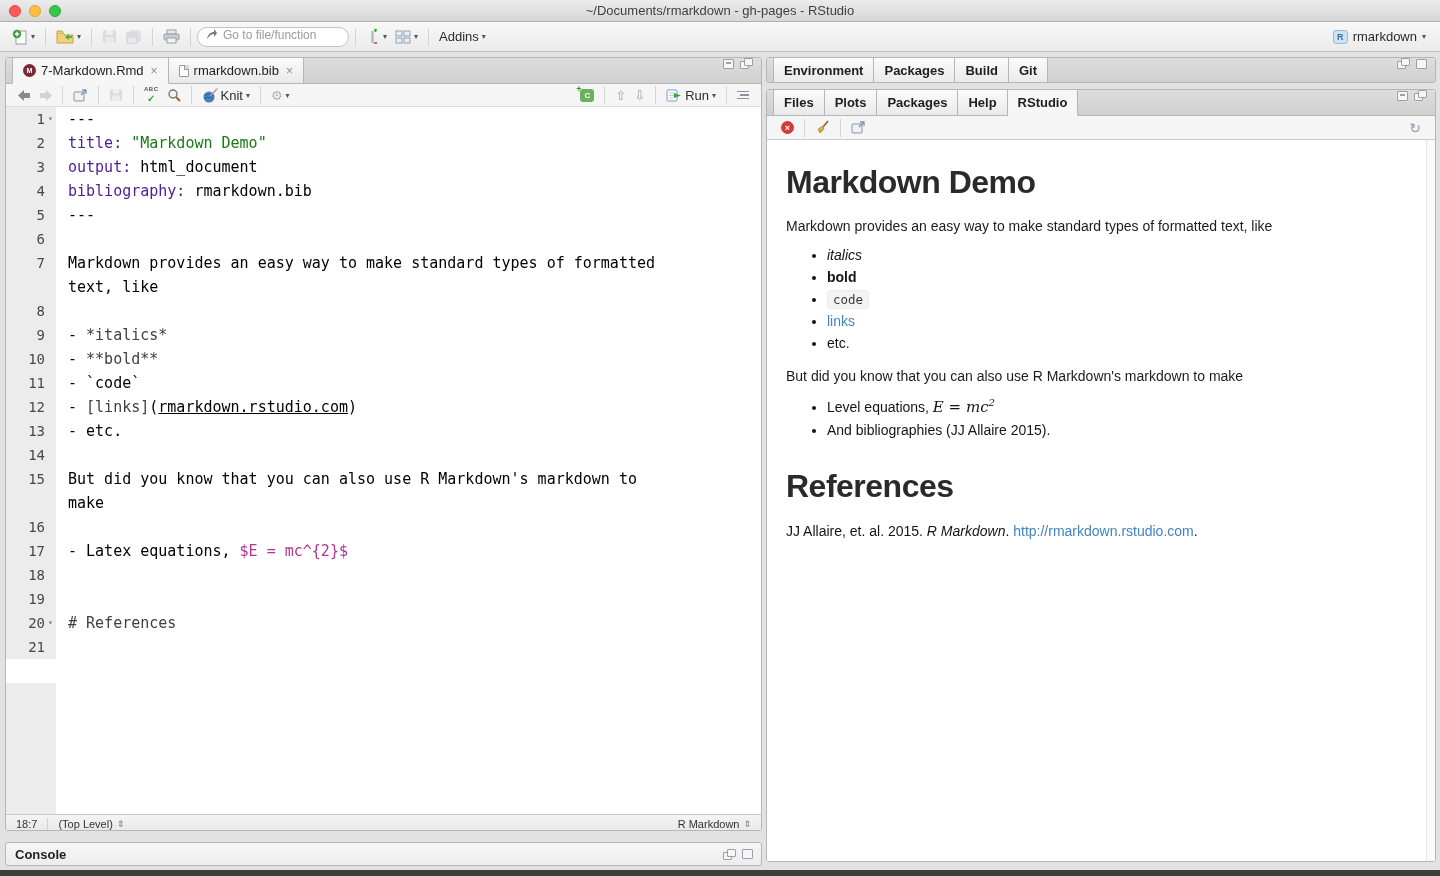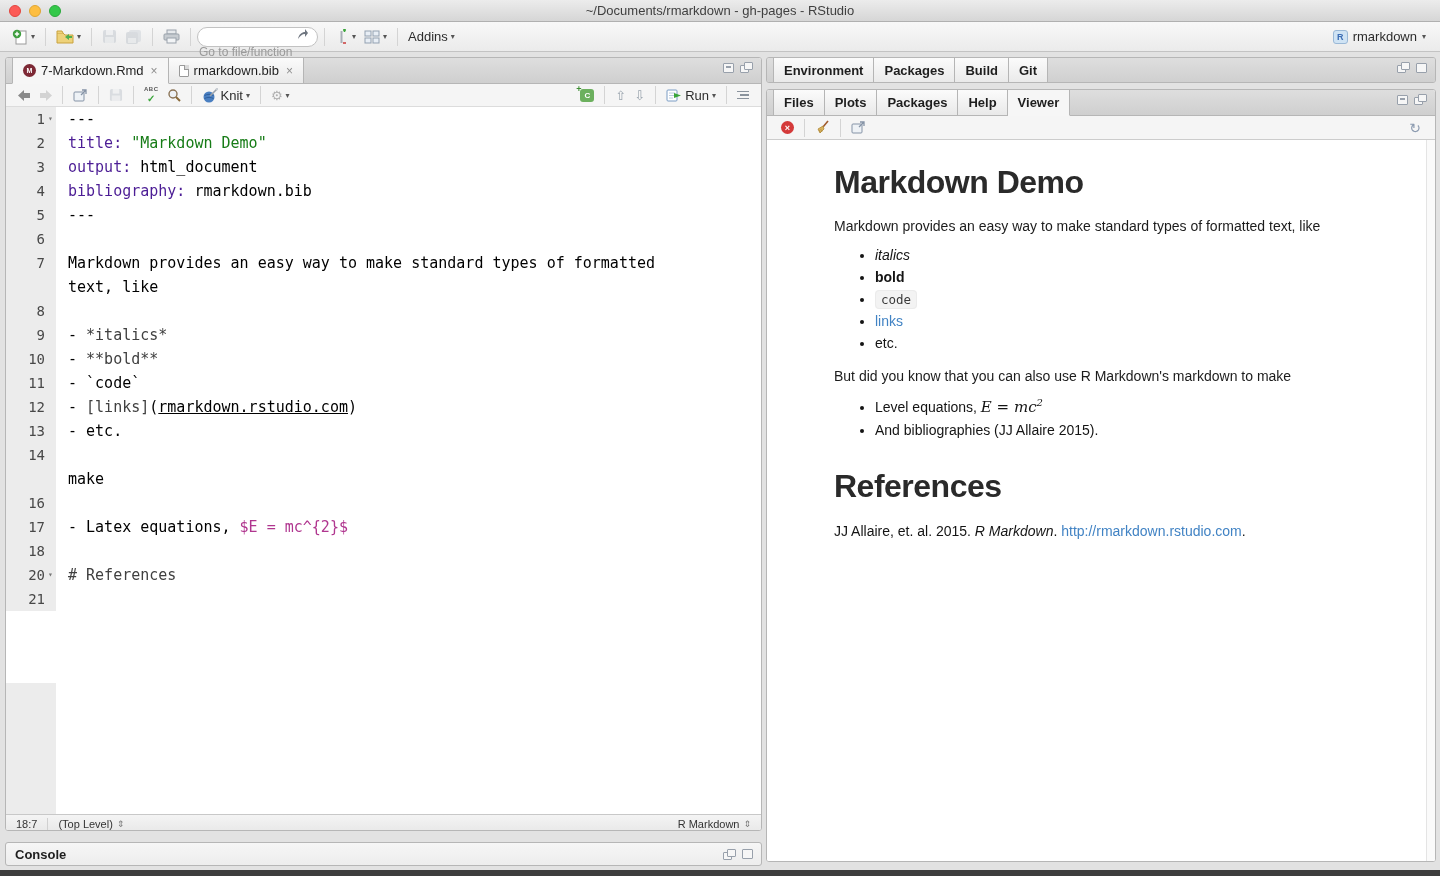--- a/index.html
+++ b/index.html
@@ -18,22 +18,22 @@
   .win-title { position:absolute; left:0; right:0; text-align:center;
     font-size:13px; color:#3f3f3f; }
 
   
   .main-toolbar { position:absolute; left:0; top:22px; width:1440px; height:30px;
     background:linear-gradient(#f8f8f8,#ebebeb); border-bottom:1px solid #c3c3c3;
     display:flex; align-items:center; padding:0 8px; }
   .tb-btn { display:flex; align-items:center; gap:3px; padding:2px 4px; border-radius:3px; }
   .vsep { width:1px; height:18px; background:#d4d4d4; margin:0 6px; }
   .caret { font-family:"DejaVu Sans",sans-serif; font-size:8px; color:#555; }
-  .goto-box { display:flex; align-items:flex-end; gap:5px; width:121px; height:20px;
-    background:#fff; border:1px solid #c2c2c2; border-radius:10px; padding:0 8px;flex-direction:column; }
+  .goto-box { display:flex; align-items:flex-start; gap:5px; width:152px; height:20px;
+    background:#fff; border:1px solid #c2c2c2; border-radius:10px; padding:0 8px; }
   .goto-box input { border:none; outline:none; width:110px; font-size:12px; color:#333;
     font-family:"Liberation Sans",sans-serif; background:transparent; }
   .goto-box input::placeholder { color:#9a9a9a; }
   .tb-label { font-size:13px; color:#2c2c2c; }
   .spacer { flex:1; }
   .proj-btn { display:flex; align-items:center; gap:5px; padding:2px 6px; }
   .proj-cube { width:15px; height:14px; border-radius:3px; background:#cfe3f4;
     border:1px solid #9ab8d6; color:#3c6db5; font-size:9px; font-weight:bold;
     display:flex; align-items:center; justify-content:center; }
 
@@ -54,21 +54,21 @@
 
   
   .pane { position:absolute; background:#fff; border:1px solid #b6b6b6; border-radius:3px; overflow:hidden; }
   .source-pane { left:5px; top:57px; width:757px; height:774px; }
   .console-pane { left:5px; top:842px; width:757px; height:24px; }
   .env-pane   { left:766px; top:57px; width:670px; height:26px; }
   .files-pane { left:766px; top:89px; width:670px; height:773px; }
   .bottom-strip { position:absolute; left:0; top:870px; width:1440px; height:6px; background:#3d3d3d; }
 
   
-  .tabbar { display:flex; align-items:center; height:26px;
+  .tabbar { display:flex; align-items:flex-start; height:26px;
     background:linear-gradient(#dedede,#cfcfcf); border-bottom:1px solid #b6b6b6; }
   .tab { display:flex; align-items:center; gap:5px; height:25px; padding:0 10px;
     font-size:13px; color:#1e1e1e; background:linear-gradient(#fbfbfb,#e9e9e9);
     border-right:1px solid #b5b5b5; }
   .tab.first { border-left:1px solid #b5b5b5; margin-left:6px; }
   .tab.active { background:#f6f6f6; height:26px; margin-bottom:-1px; border-bottom:1px solid #f6f6f6; }
   .tab.bold { font-weight:bold; }
   .tab .closex { font-size:12px; color:#8e8e8e; margin-left:2px; }
   .tabbar .bar-icons { margin-left:auto; display:flex; gap:6px; align-items:center; padding:0 8px 6px 0; }
 
@@ -127,21 +127,21 @@
   .viewer-toolbar { display:flex; align-items:center; height:24px; background:#f5f5f5;
     border-bottom:1px solid #cccccc; padding:0 10px; }
   .redx { width:13px; height:13px; border-radius:50%; background:#d43a3a;
     color:#fff; font-size:9px; font-weight:bold; display:flex; align-items:center; justify-content:center; }
   .refresh { font-family:"DejaVu Sans",sans-serif; font-size:14px; color:#8c9bb0; }
 
   .viewer-body { position:relative; height:724px; background:#fff; overflow:hidden;
     color:#141414; }
   .viewer-scroll { position:absolute; right:0; top:0; bottom:0; width:9px;
     background:#fafafa; border-left:1px solid #e4e4e4; }
-  .viewer-content { padding:20px 30px 0 19px;margin-left:48px; }
+  .viewer-content { padding:20px 30px 0 19px; }
   .viewer-content h1 { font-size:32px; font-weight:bold; color:#2a2a2a; letter-spacing:-.5px; }
   .v-h1 { margin-top:4px; }
   .v-p { font-size:14px; margin-top:17px; color:#1c1c1c; }
   .v-ul { margin:13px 0 0 41px; font-size:14px; }
   .v-ul li { margin-bottom:6px; }
   .li-italic { font-style:italic; }
   .li-bold { font-weight:bold; }
   .codechip { font-family:"DejaVu Sans Mono","Liberation Mono",monospace; font-size:12.5px;
     background:#f3f3f3; border:1px solid #ebebeb; border-radius:4px; padding:1px 5px; color:#3a3a3a; }
   .vlink { color:#4183c4; }
@@ -467,20 +467,27 @@
         </div>
         <div class="crow">
           <span class="gut">
             <span class="num">14</span>
             <span class="foldcol"></span>
           </span>
           <span class="cseg"></span>
         </div>
         <div class="crow">
           <span class="gut">
+            <span class="num">15</span>
+            <span class="foldcol"></span>
+          </span>
+          <span class="cseg"><span class="c-p">But did you know that you can also use R Markdown's markdown to</span></span>
+        </div>
+        <div class="crow">
+          <span class="gut">
             <span class="num"></span>
             <span class="foldcol"></span>
           </span>
           <span class="cseg"><span class="c-p">make</span></span>
         </div>
         <div class="crow">
           <span class="gut">
             <span class="num">16</span>
             <span class="foldcol"></span>
           </span>
@@ -491,20 +498,27 @@
             <span class="num">17</span>
             <span class="foldcol"></span>
           </span>
           <span class="cseg"><span class="c-p">- Latex equations, </span><span class="c-x">$E = mc^{2}$</span></span>
         </div>
         <div class="crow">
           <span class="gut">
             <span class="num">18</span>
             <span class="foldcol"></span>
           </span>
+        </div>
+        <div class="crow">
+          <span class="gut">
+            <span class="num">19</span>
+            <span class="foldcol"></span>
+          </span>
+          <span class="cseg"></span>
         </div>
         <div class="crow">
           <span class="gut">
             <span class="num">20</span>
             <span class="foldcol">▾</span>
           </span>
           <span class="cseg"><span class="c-m"># References</span></span>
         </div>
         <div class="crow">
           <span class="gut">
@@ -575,21 +589,21 @@
     <div class="tab bold">
         <span>Plots</span>
       </div>
     <div class="tab bold">
         <span>Packages</span>
       </div>
     <div class="tab bold">
         <span>Help</span>
       </div>
     <div class="tab bold active">
-        <span>Viewer</span>
+        <span>RStudio</span>
       </div>
     <div class="bar-icons">
       <span class="ic-box ic-min"></span>
       <span class="ic-restore">
           <i></i>
           <i></i>
         </span>
     </div>
   </div>
 

